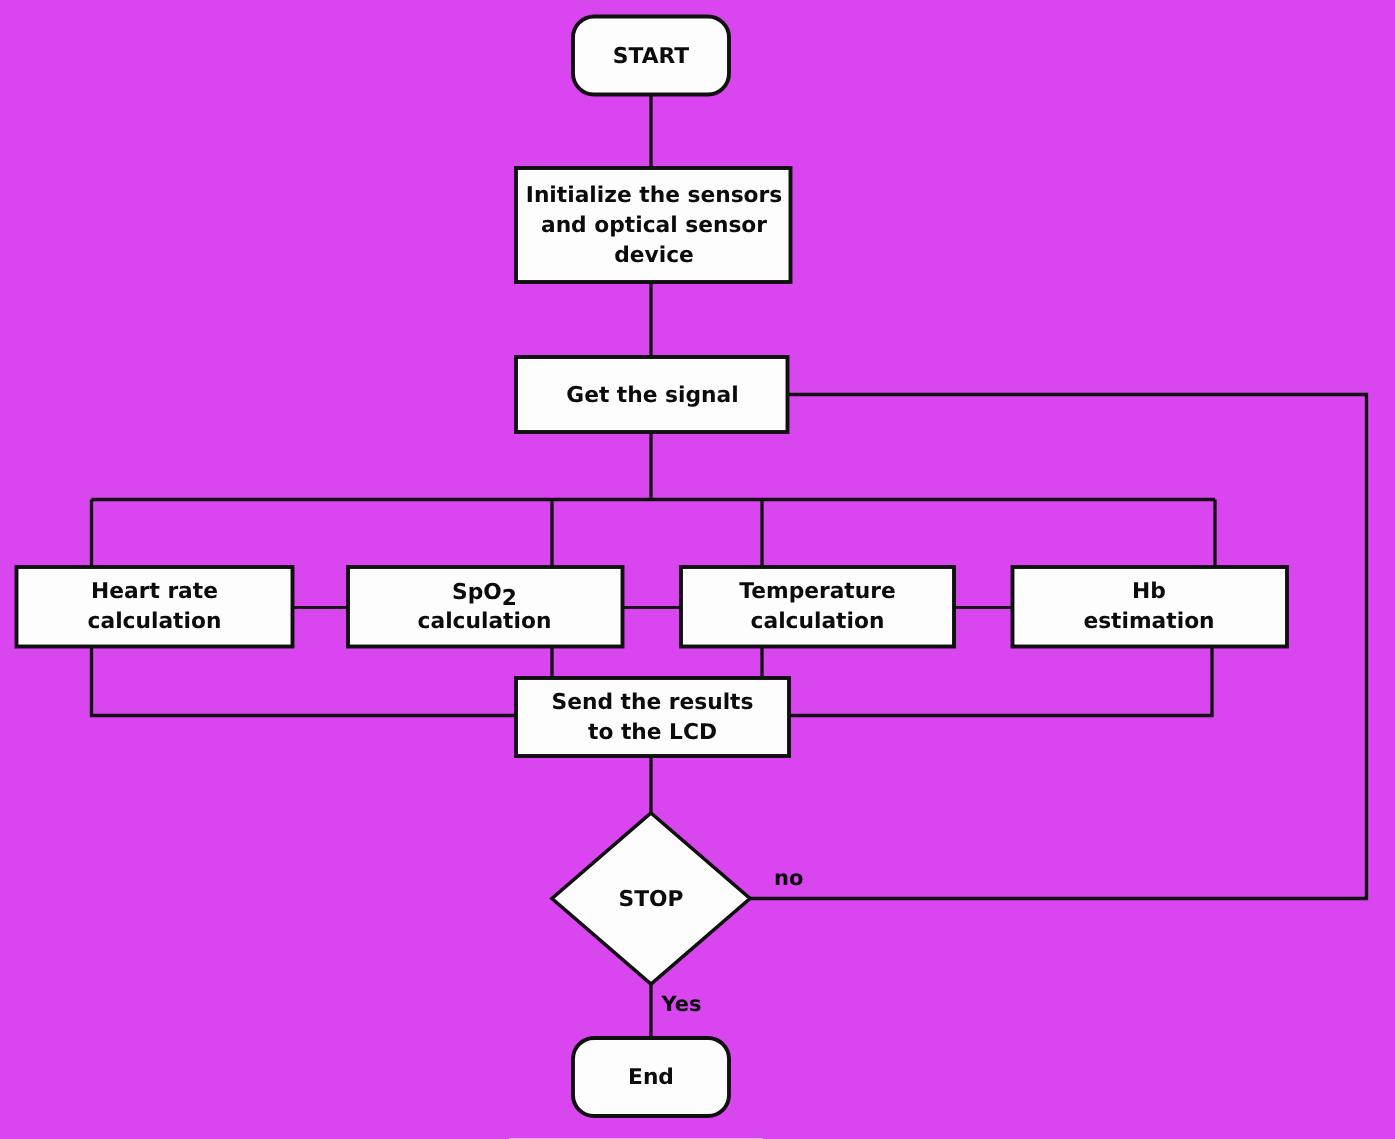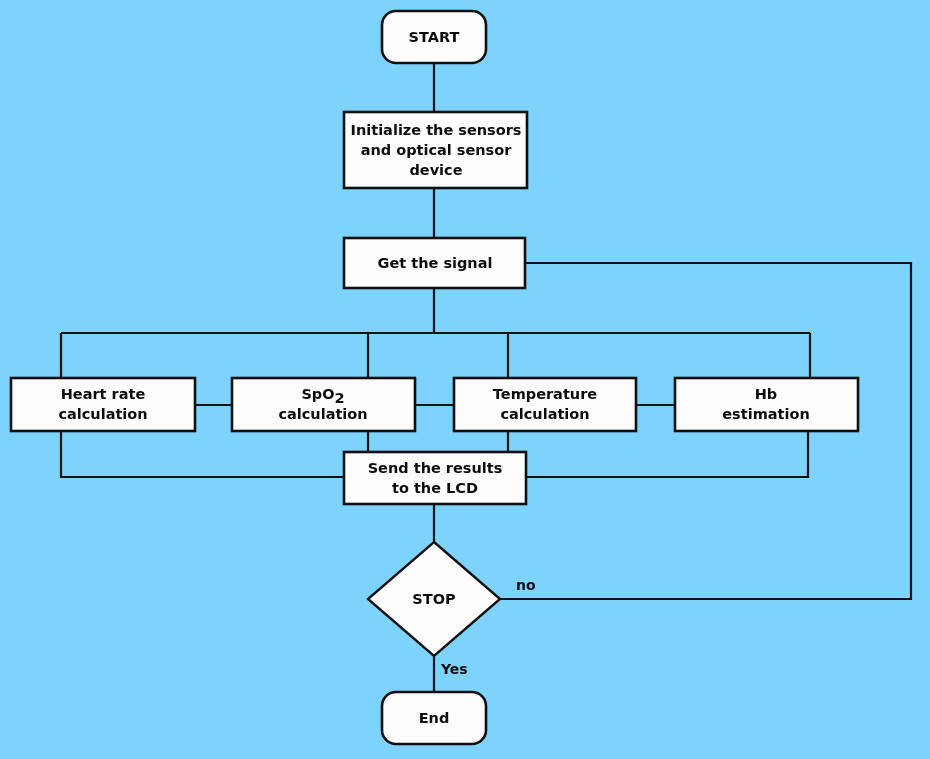--- a/index.html
+++ b/index.html
@@ -10,21 +10,21 @@
   body {
     font-family: "DejaVu Sans", sans-serif;
     width: 930px;
     height: 759px;
     overflow: hidden;
   }
   #flowchart-root {
     position: relative;
     width: 930px;
     height: 759px;
-    background: #7dd3fc;
+    background: #d946ef;
   }
   svg.chart-svg {
     position: absolute;
     left: 0;
     top: 0;
     width: 930px;
     height: 759px;
   }
   .node-rect {
     fill: #fdfdfd;

